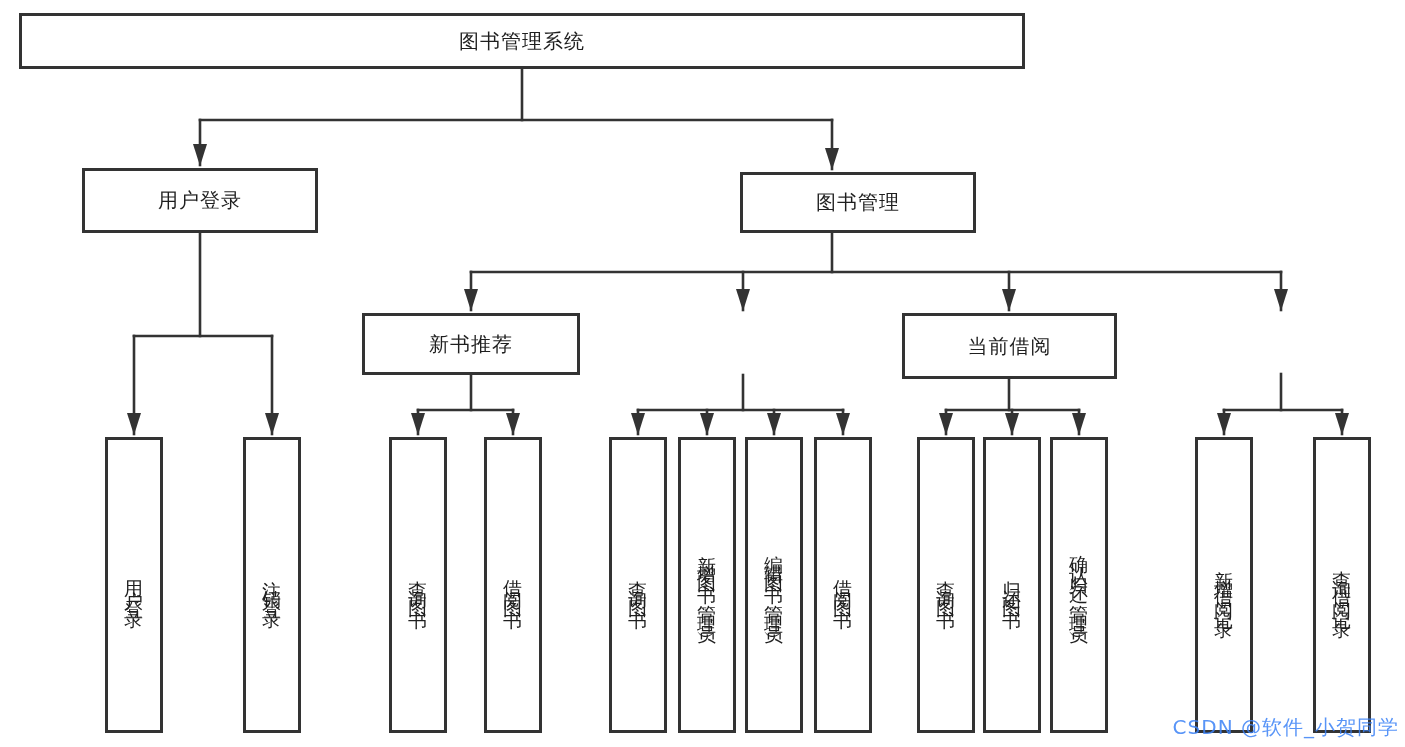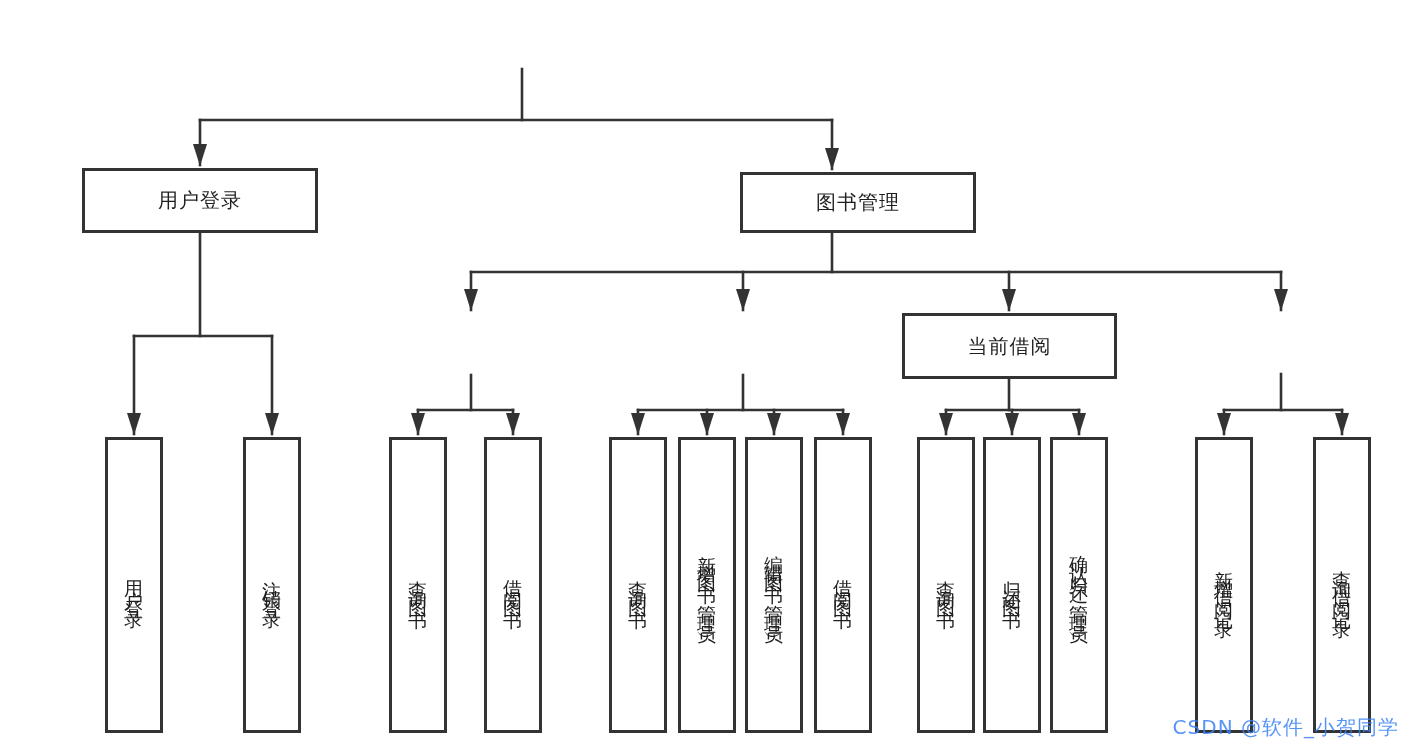--- a/index.html
+++ b/index.html
@@ -98,24 +98,26 @@
       <line x1="1012" y1="410" x2="1012" y2="434" marker-end="url(#arrow)"></line>
       <line x1="1079" y1="410" x2="1079" y2="434" marker-end="url(#arrow)"></line>
 
       <line x1="1281" y1="374" x2="1281" y2="410"></line>
       <line x1="1224" y1="410" x2="1342" y2="410"></line>
       <line x1="1224" y1="410" x2="1224" y2="434" marker-end="url(#arrow)"></line>
       <line x1="1342" y1="410" x2="1342" y2="434" marker-end="url(#arrow)"></line>
     </g>
   </svg>
 
+  <div class="box" style="left:19px;top:13px;width:1006px;height:56px;">图书管理系统</div>
 
   <div class="box" style="left:82px;top:168px;width:236px;height:65px;">用户登录</div>
   <div class="box" style="left:740px;top:172px;width:236px;height:61px;">图书管理</div>
 
+  <div class="box" style="left:362px;top:313px;width:218px;height:62px;">新书推荐</div>
   <div class="box" style="left:902px;top:313px;width:215px;height:66px;">当前借阅</div>
 
   <div class="vbox" style="left:105px;">
     <span>用户登录</span>
     </div>
   <div class="vbox" style="left:243px;">
     <span>注销登录</span>
     </div>
 
   <div class="vbox" style="left:389px;">

